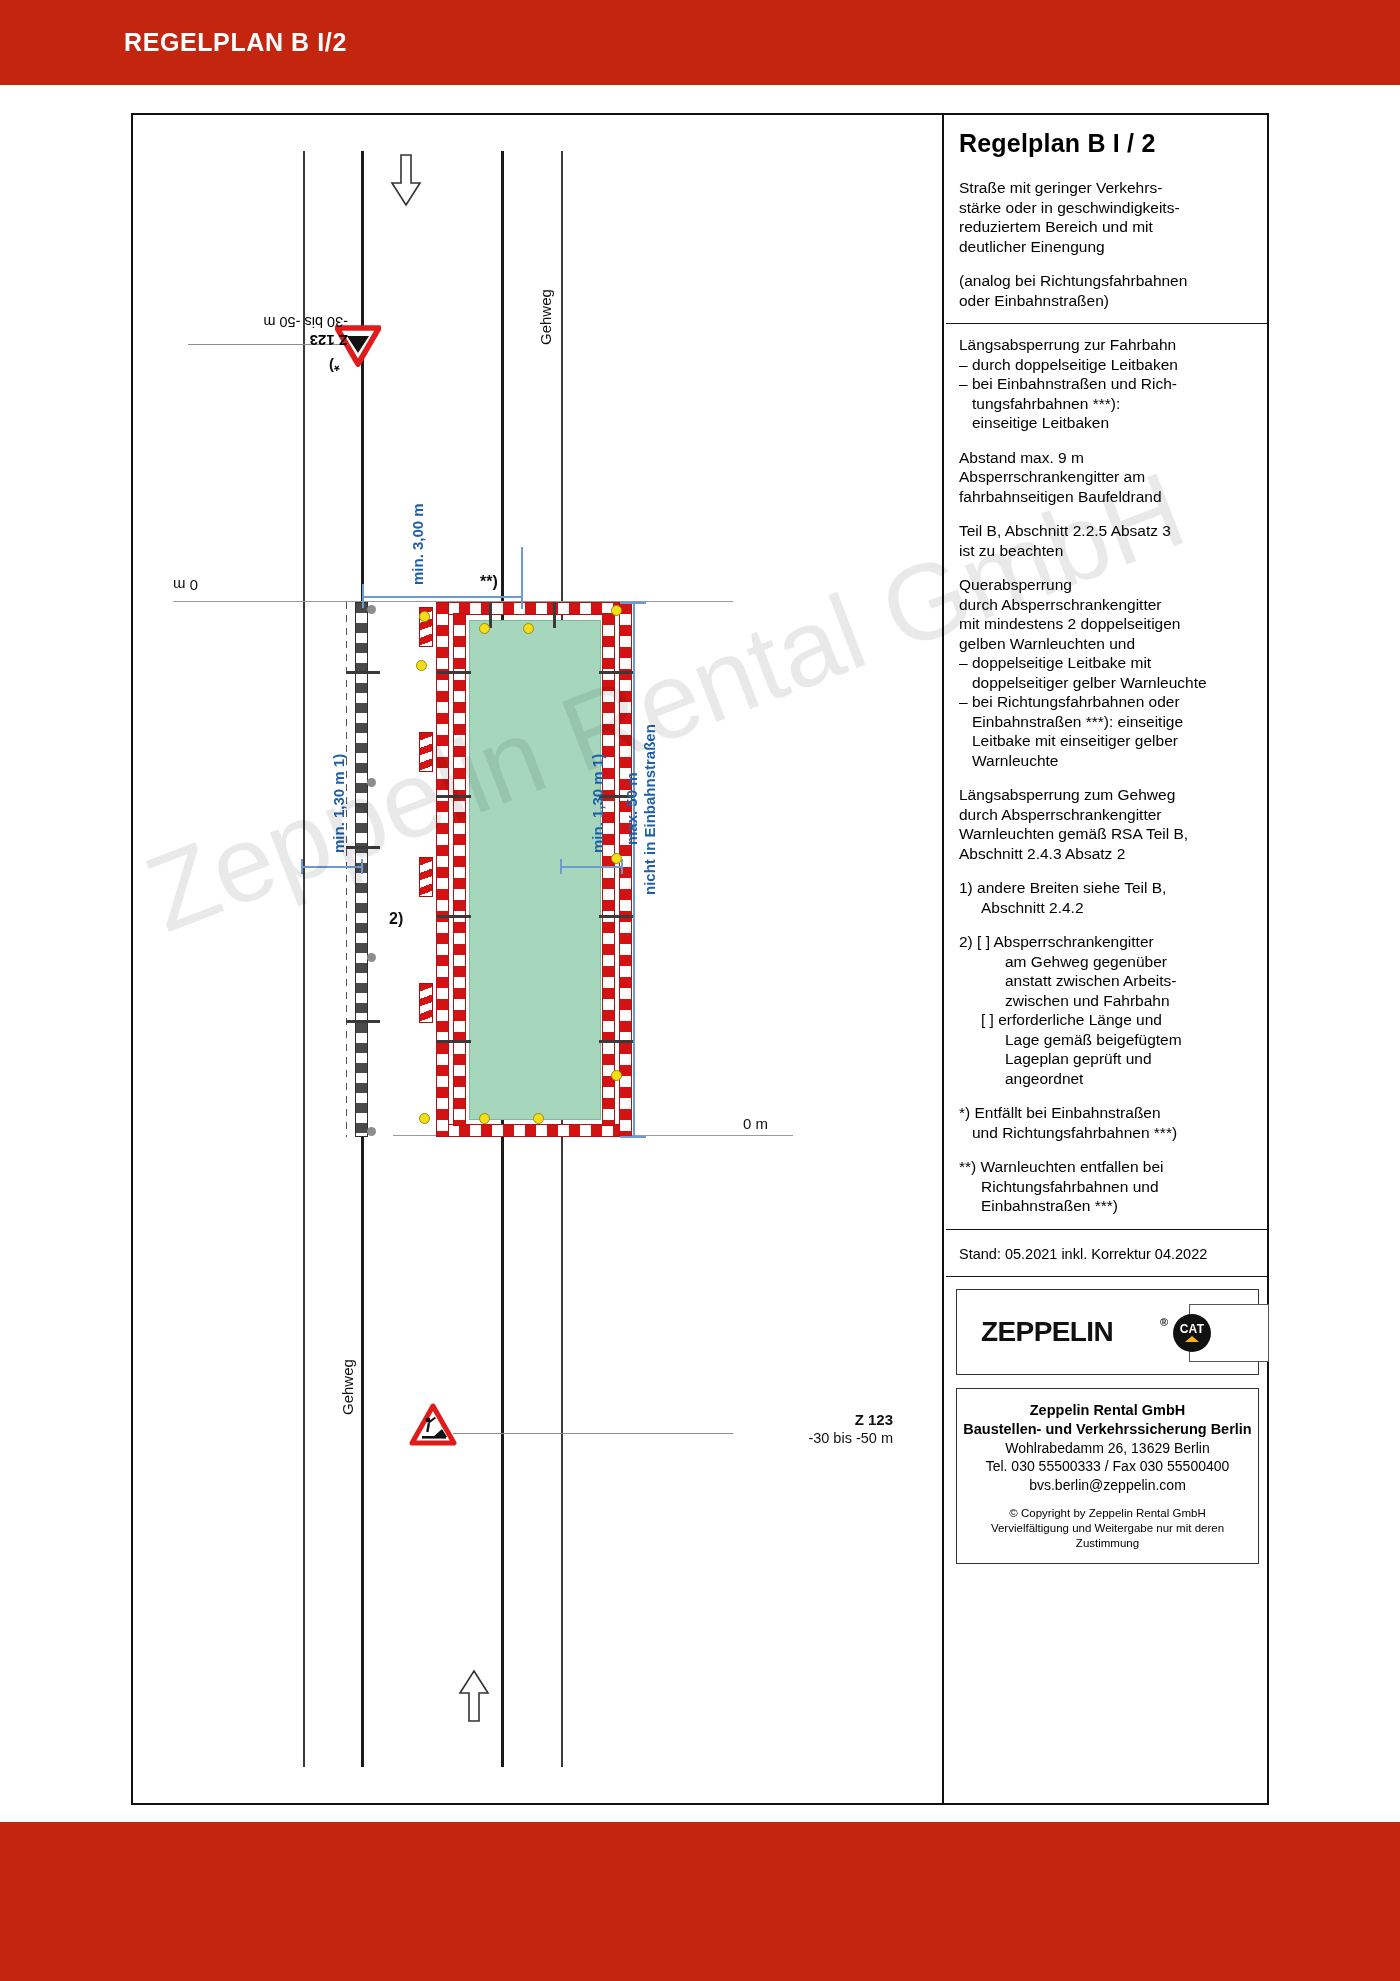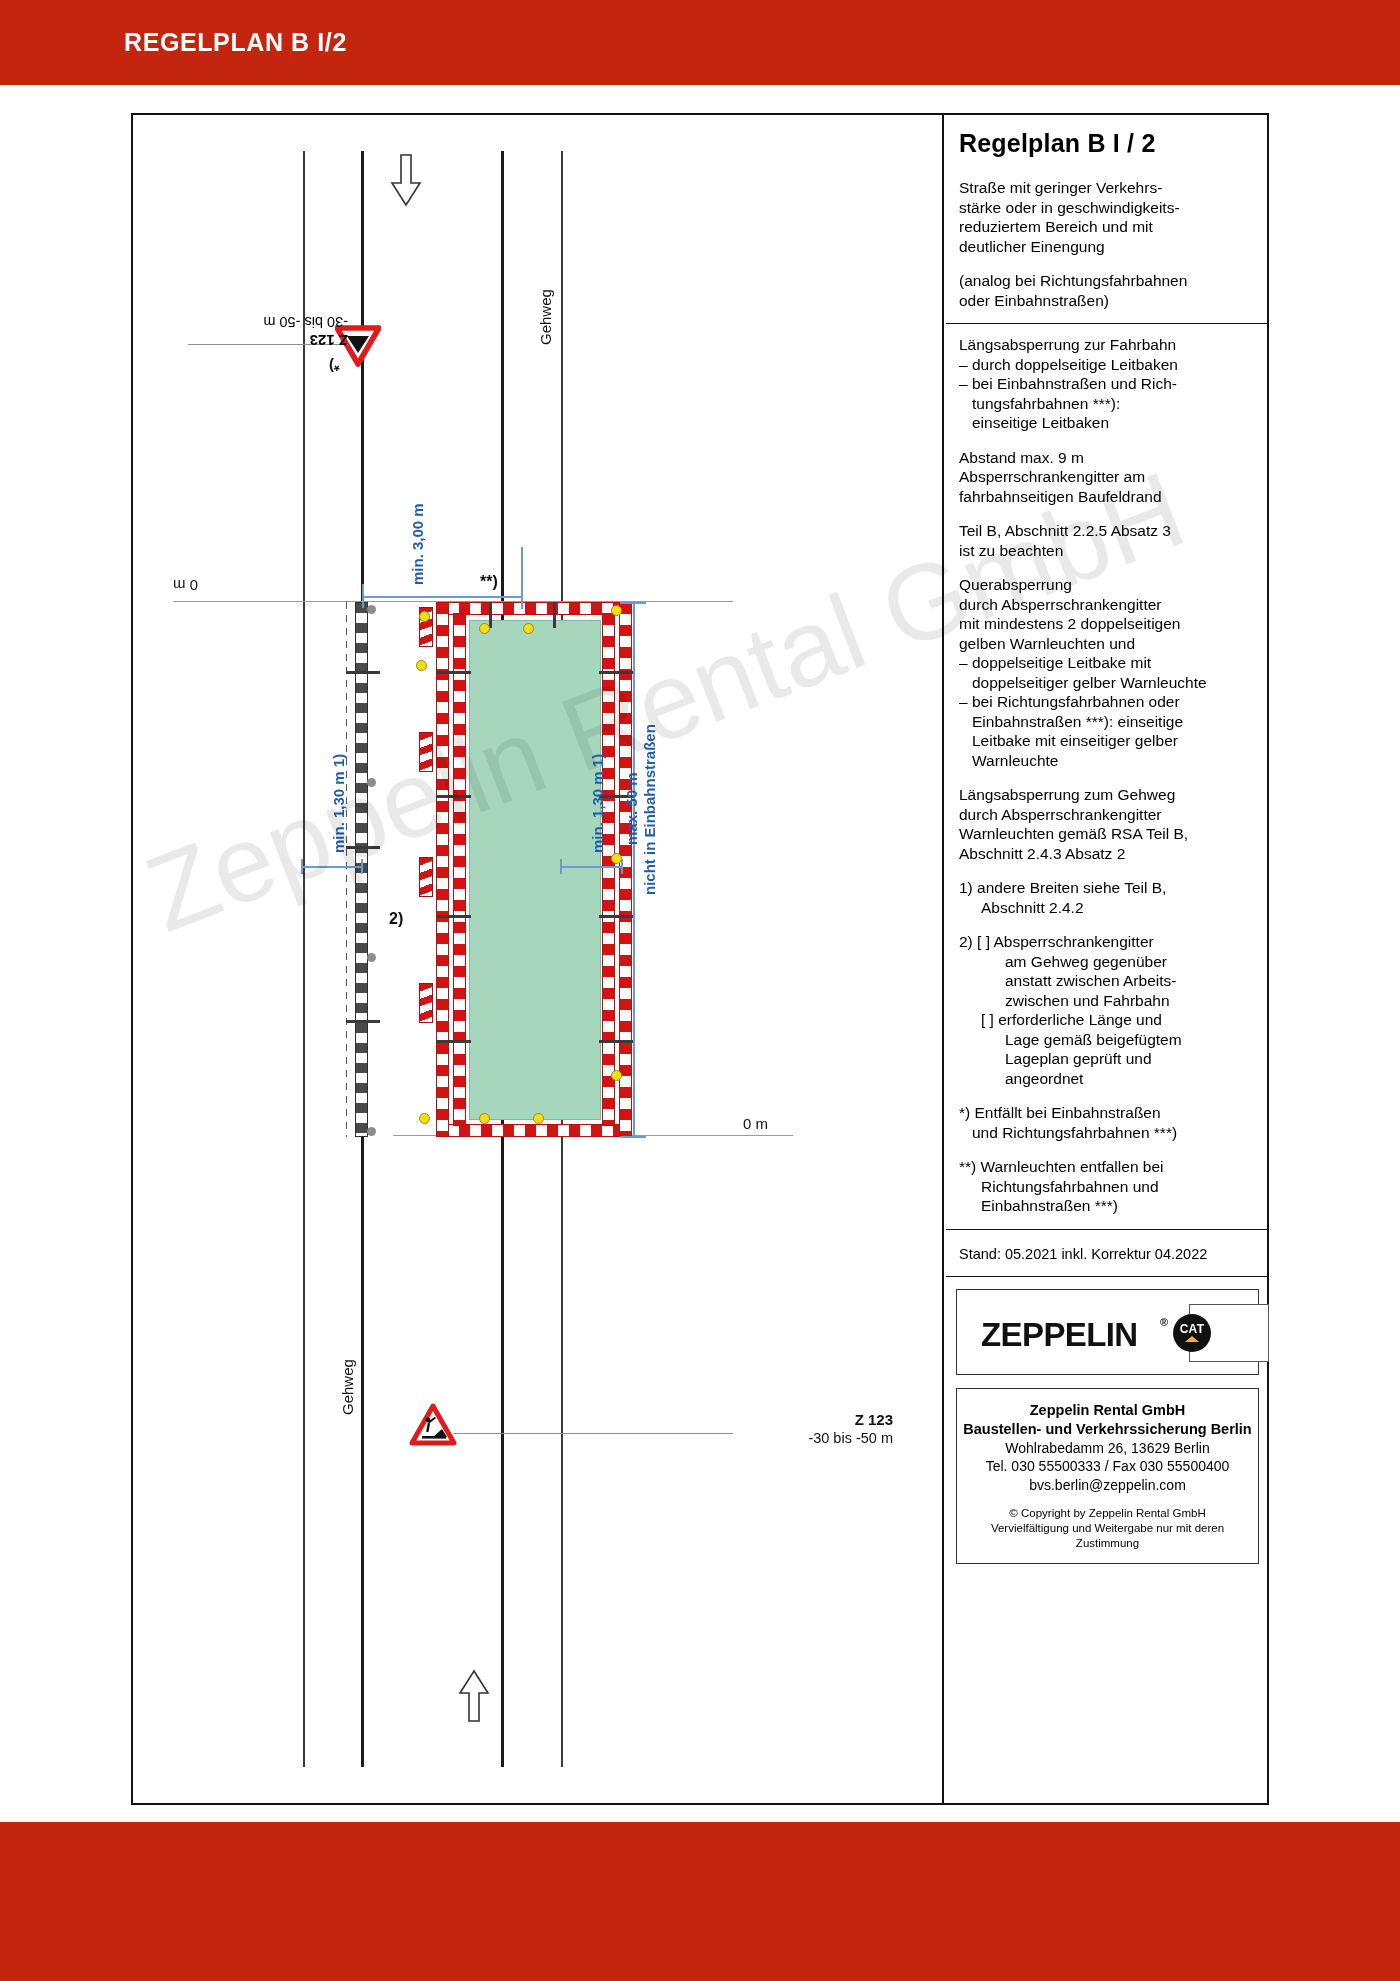--- a/index.html
+++ b/index.html
@@ -64,21 +64,21 @@
   .indent2{ padding-left:22px; }
   .indent3{ padding-left:46px; }
 
   .stand{ font-size:14.5px; padding:16px 13px 14px 13px; }
 
   .logo-frame{
     margin:12px 10px 0 10px; border:1.5px solid #333; height:86px;
     position:relative; background:#fff;
   }
   .lf-zeppelin{
-    position:absolute; left:24px; top:26px; font-size:33px; font-weight:bold;
+    position:absolute; left:24px; top:26px; font-size:28px; font-weight:bold;
     letter-spacing:-0.6px; color:#111;
   }
   .lf-reg{ position:absolute; left:203px; top:26px; font-size:11px; color:#111; font-weight:bold;}
   .lf-catcircle{
     position:absolute; left:216px; top:24px; width:38px; height:38px;border-radius:50%;
     background:#111; color:#fff; display:flex;flex-direction:column;
     align-items:center;justify-content:center; z-index:3;
   }
   .lf-catcircle .w{font-size:12px;font-weight:bold;line-height:11px;letter-spacing:0.3px;}
   .lf-catcircle .t{width:0;height:0;border-left:7px solid transparent;border-right:7px solid transparent;border-bottom:6px solid #f7b418;margin-top:1px;}

